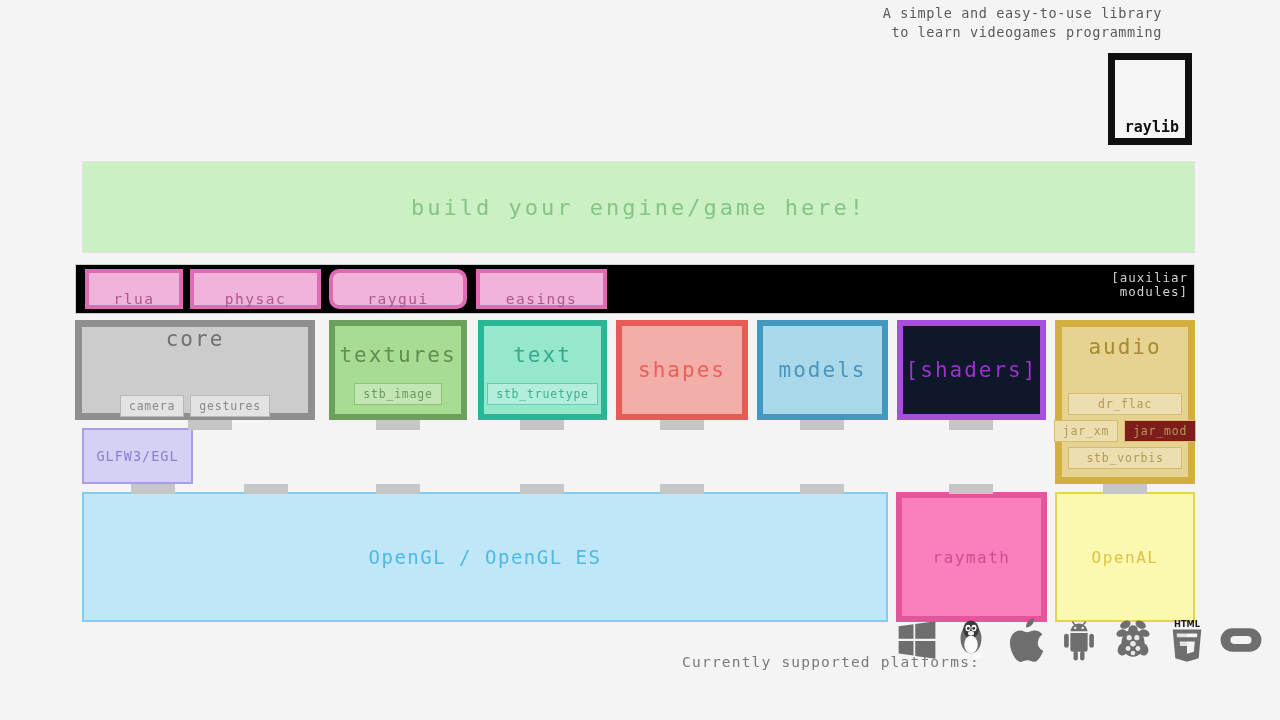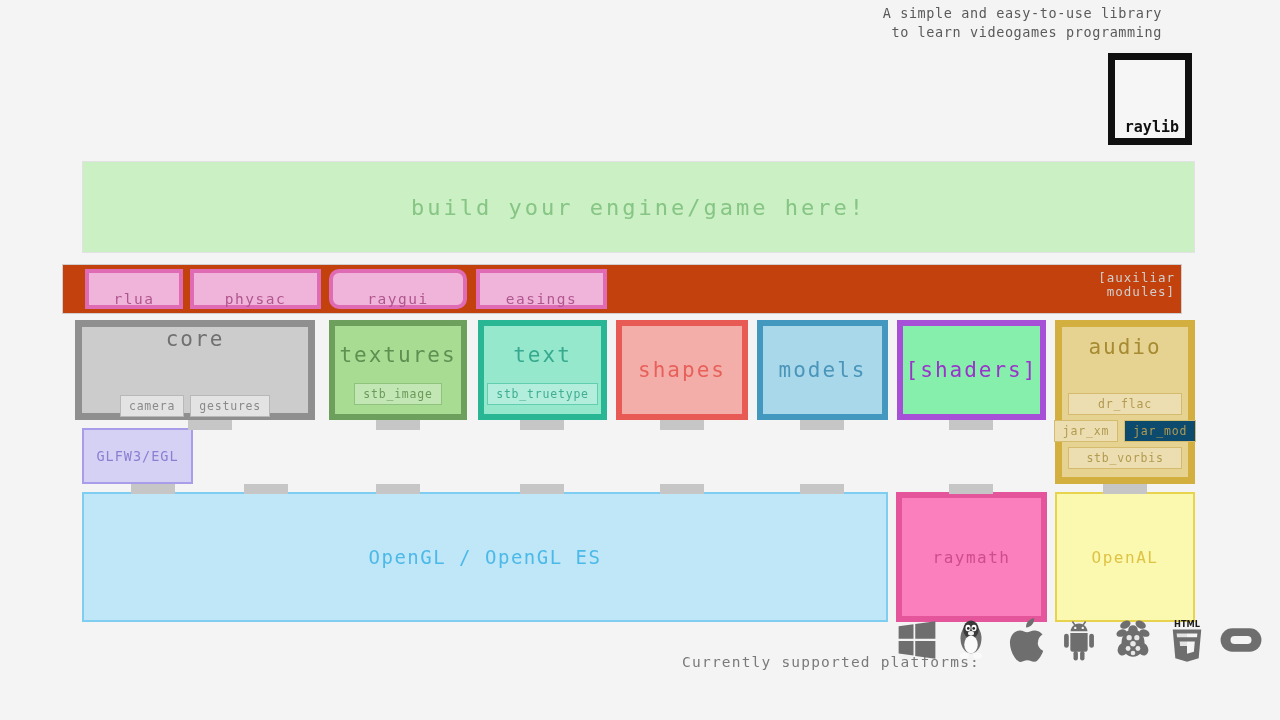--- a/index.html
+++ b/index.html
@@ -46,22 +46,22 @@
 
   
   .banner{
     left:82px;top:161px;width:1113px;height:92px;
     background:#caf0c4;border:1px solid #e2e2e2;
   }
   .banner .box-label{font-size:22px;color:#86c584;letter-spacing:3px;}
 
   
   .aux-strip{
-    position:absolute;left:62px;top:264px;width:1120px;height:50px;
-    background:#c2410c;border:1px solid #cfcfcf;box-sizing:border-box;
+    position:absolute;left:75px;top:264px;width:1120px;height:50px;
+    background:#000000;border:1px solid #cfcfcf;box-sizing:border-box;
   }
   .aux-box{
     position:absolute;top:5px;height:40px;
     background:#f0b4da;border:4px solid #e06bb5;
     box-sizing:border-box;display:flex;align-items:center;justify-content:center;
   }
   .aux-box .box-label{font-size:14.5px;color:#b0568e;letter-spacing:1.5px;margin-top:20px;}
   .aux-note{
     position:absolute;right:6px;top:6px;text-align:right;
     font-size:12.5px;line-height:14px;color:#cfcfcf;letter-spacing:1px;
@@ -186,31 +186,31 @@
         <div class="sub-row">
           <span class="sublib" style="background: rgb(178, 238, 219); border: 1px solid rgb(99, 205, 176); color: rgb(63, 174, 147);">stb_truetype</span>
         </div>
       </div>
       <div class="mod" style="left: 616px; width: 132px; height: 100px; background: rgb(243, 174, 170); border: 6px solid rgb(232, 91, 85);">
         <div class="mod-title" style="color: rgb(232, 96, 90); margin-bottom: auto;">shapes</div>
       </div>
       <div class="mod" style="left: 757px; width: 131px; height: 100px; background: rgb(168, 216, 234); border: 6px solid rgb(67, 152, 192);">
         <div class="mod-title" style="color: rgb(75, 149, 186); margin-bottom: auto;">models</div>
       </div>
-      <div class="mod" style="left: 897px; width: 149px; height: 100px; background: #86efac; border: 6px solid rgb(168, 79, 216); text-align: right;">
+      <div class="mod" style="left: 897px; width: 149px; height: 100px; background: #0f172a; border: 6px solid rgb(168, 79, 216); text-align: right;">
         <div class="mod-title" style="color: rgb(155, 50, 204); margin-bottom: auto;">[shaders]</div>
       </div>
       <div class="mod" style="left: 1055px; width: 140px; height: 164px; background: rgb(231, 211, 145); border: 7px solid rgb(210, 175, 63);">
         <div class="mod-title" style="color: rgb(166, 139, 50); margin-top: 8px;">audio</div>
         <div class="sub-row" style="margin-top: auto; margin-bottom: 5px; width: 100%; justify-content: center; padding: 0px 6px; box-sizing: border-box;">
           <span class="sublib" style="background: rgb(236, 222, 176); border: 1px solid rgb(212, 187, 109); color: rgb(178, 154, 80); flex: 1 1 0%; text-align: center;">dr_flac</span>
         </div>
         <div class="sub-row" style="margin-top: 0px; margin-bottom: 5px; width: 100%; justify-content: center; padding: 0px 6px; box-sizing: border-box;">
           <span class="sublib" style="background: rgb(236, 222, 176); border: 1px solid rgb(212, 187, 109); color: rgb(178, 154, 80); text-align: center;">jar_xm</span>
-          <span class="sublib" style="background: #0c4a6e; border: 1px solid rgb(212, 187, 109); color: rgb(178, 154, 80); text-align: center;">jar_mod</span>
+          <span class="sublib" style="background: #7f1d1d; border: 1px solid rgb(212, 187, 109); color: rgb(178, 154, 80); text-align: center;">jar_mod</span>
         </div>
         <div class="sub-row" style="margin-top: 0px; margin-bottom: 8px; width: 100%; justify-content: center; padding: 0px 6px; box-sizing: border-box;">
           <span class="sublib" style="background: rgb(236, 222, 176); border: 1px solid rgb(212, 187, 109); color: rgb(178, 154, 80); flex: 1 1 0%; text-align: center;">stb_vorbis</span>
         </div>
       </div>
     </div>
 
   <div id="tabs-lower-host"></div>
 
   <div class="box glfw">

